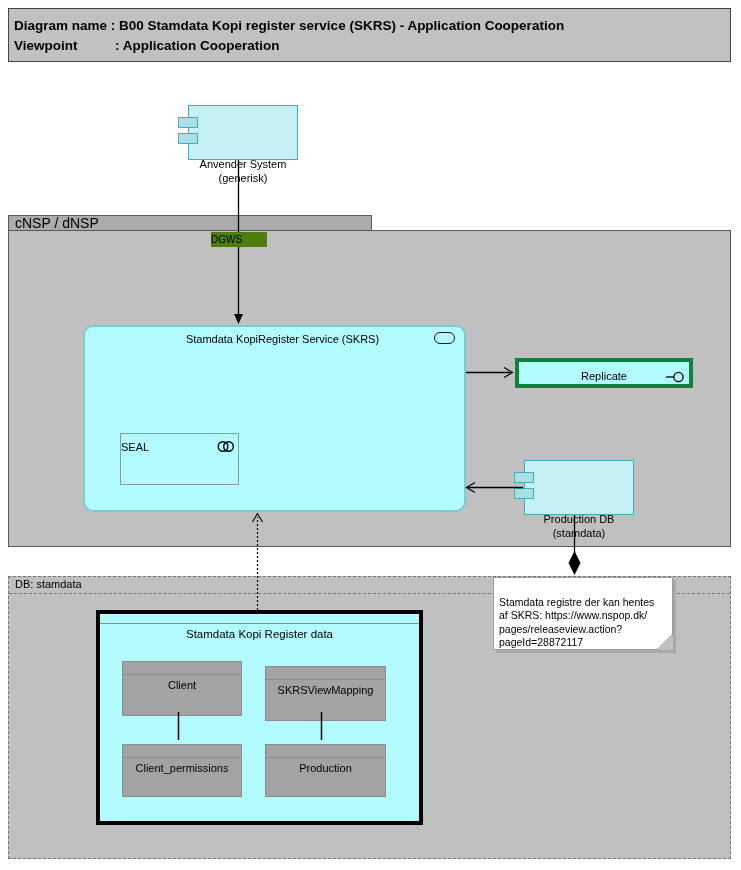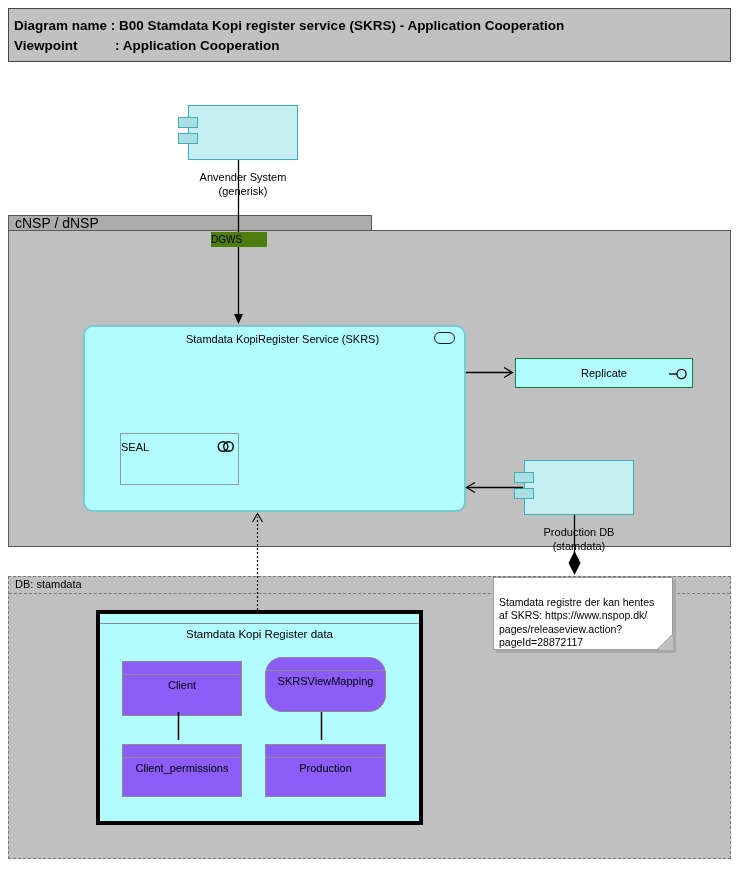--- a/index.html
+++ b/index.html
@@ -31,21 +31,21 @@
   .db-header{
     position:absolute;left:0;top:0;width:100%;height:17px;
     border-bottom:1px dashed #787878;box-sizing:border-box;
     font-size:11px;line-height:15px;padding-left:6px;
   }
 
   
   .component{
     background:#c6eff3;border:1px solid #3cafbb;box-sizing:border-box;
     font-size:11px;line-height:14px;text-align:center;
-    white-space:pre-line;padding-top:22px;
+    white-space:pre-line;padding-top:9px;
   }
   .ctab{
     position:absolute;left:-11px;width:20px;height:11px;
     background:#abdfe4;border:1px solid #3cafbb;box-sizing:border-box;
   }
 
   
   .skrs-box{
     background:#b2fbfe;border:2px solid #7acbd1;border-radius:10px;
     box-sizing:border-box;
@@ -59,38 +59,38 @@
   }
   .seal-box{
     position:absolute;left:35px;top:106px;width:119px;height:52px;
     border:1px solid #8c9c9c;box-sizing:border-box;
   }
   .seal-label{
     position:absolute;left:0;top:7px;width:100%;text-align:left;font-size:11px;
   }
   .collab-icon{position:absolute;right:3px;top:6px;width:18px;height:13px;}
   .svc-box{
-    background:#b2fbfe;border:1px solid #15803d;box-sizing:border-box;
+    background:#b2fbfe;border:4px solid #15803d;box-sizing:border-box;
     font-size:11px;line-height:28px;text-align:center;
   }
   .iface-icon{position:absolute;right:5px;top:9px;width:18px;height:12px;}
 
   
   .data-group{
     background:#b2fbfe;border:4px solid #000000;box-sizing:border-box;
   }
   .band10{
     position:absolute;left:0;top:0;width:100%;height:10px;
     border-bottom:1px solid #8c8c8c;box-sizing:border-box;
   }
   .data-group-title{
     position:absolute;left:0;top:14px;width:100%;text-align:center;font-size:11.5px;
   }
   .data-box{
-    position:absolute;background:#8b5cf6;border:1px solid #8c8c8c;box-sizing:border-box;
+    position:absolute;background:#a3a3a3;border:1px solid #8c8c8c;box-sizing:border-box;
   }
   .band13{
     position:absolute;left:0;top:0;width:100%;height:13px;
     border-bottom:1px solid #8c8c8c;box-sizing:border-box;
   }
   .data-label{
     position:absolute;left:0;top:17px;width:100%;text-align:center;font-size:11px;
   }
 
   
@@ -185,21 +185,21 @@
   </div>
 
   <div class="abs data-group z2" style="left:96px;top:610px;width:327px;height:215px;">
     <div class="band10"></div>
     <div class="data-group-title">Stamdata Kopi Register data</div>
 
     <div class="data-box" style="left:22px;top:47px;width:120px;height:55px;">
       <div class="band13"></div>
       <div class="data-label">Client</div>
     </div>
-    <div class="data-box" style="left:165px;top:43px;width:121px;height:55px;border-radius:17px;">
+    <div class="data-box" style="left:165px;top:52px;width:121px;height:55px;">
       <div class="band13"></div>
       <div class="data-label">SKRSViewMapping</div>
     </div>
     <div class="data-box" style="left:22px;top:130px;width:120px;height:53px;">
       <div class="band13"></div>
       <div class="data-label">Client_permissions</div>
     </div>
     <div class="data-box" style="left:165px;top:130px;width:121px;height:53px;">
       <div class="band13"></div>
       <div class="data-label">Production</div>

